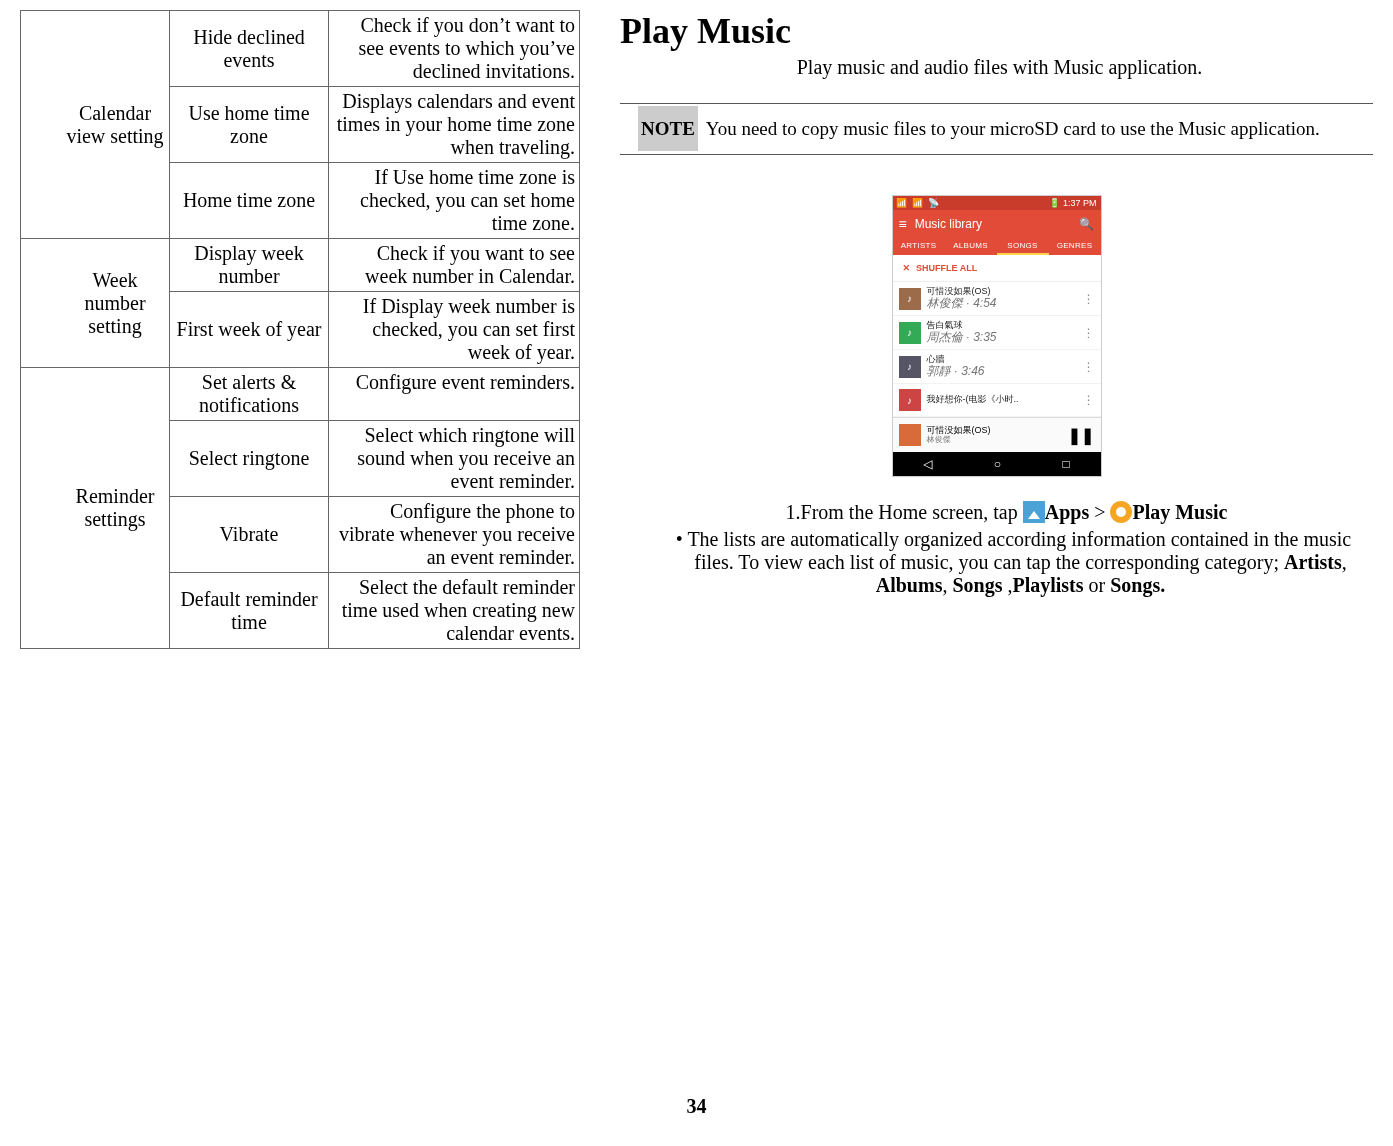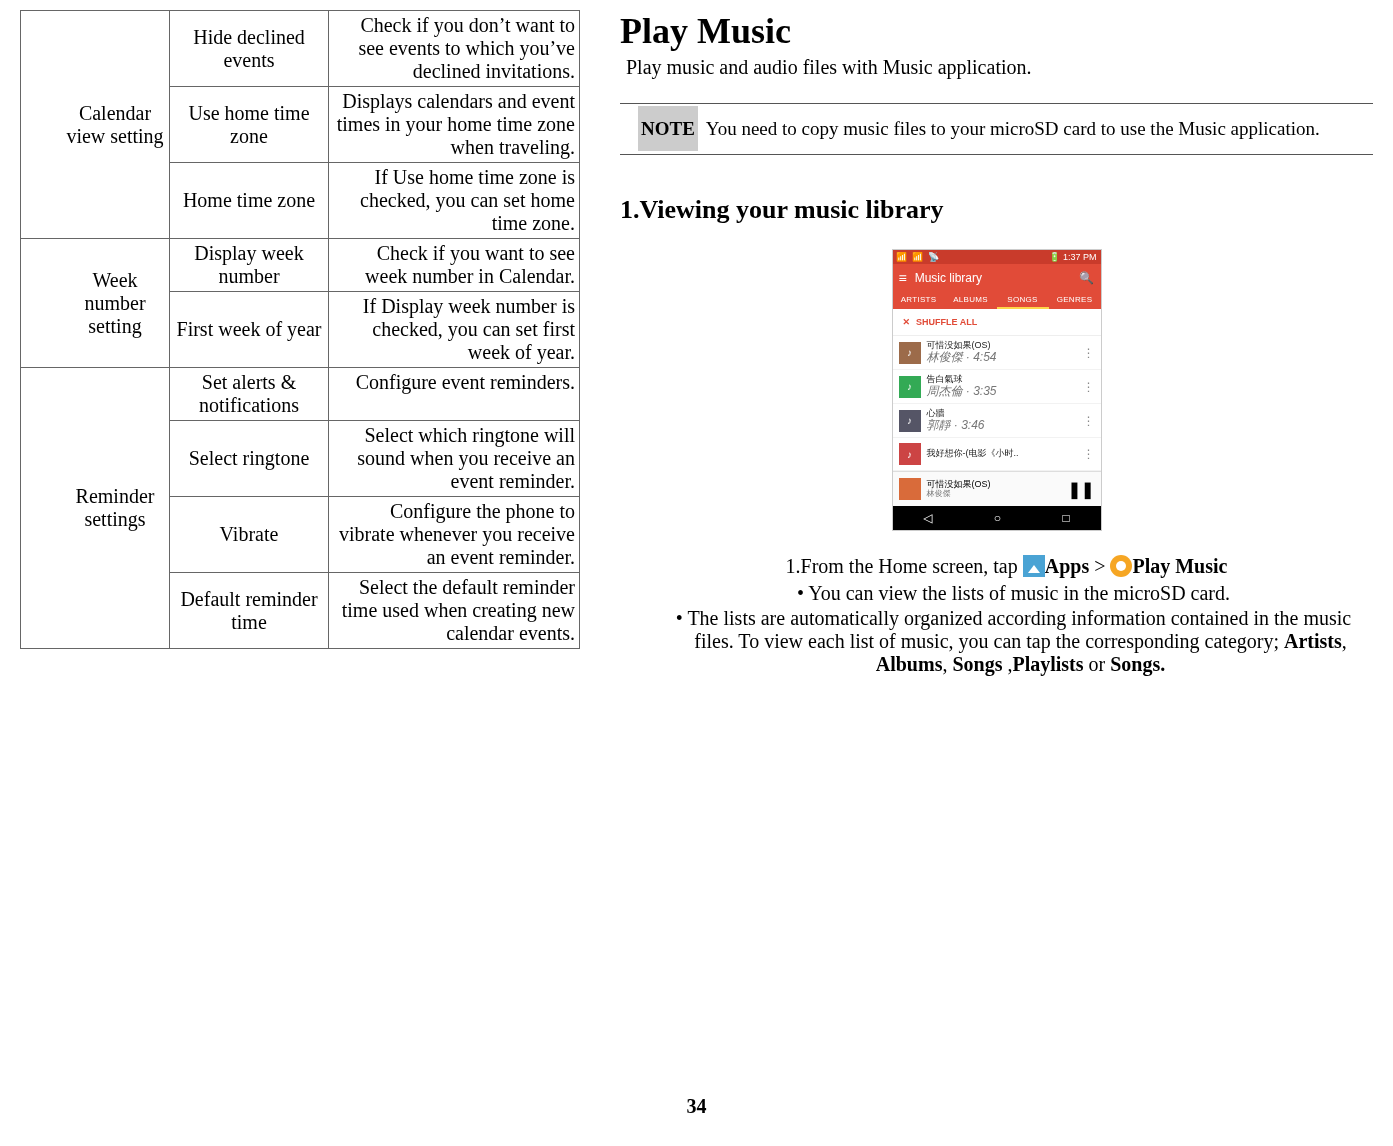--- a/index.html
+++ b/index.html
@@ -50,20 +50,21 @@
 
   
   h1.play-music {
     font-size: 36px;
     font-weight: bold;
     margin: 0 0 4px 0;
   }
   .intro {
     font-size: 20px;
     margin: 0 0 24px 6px;
+    text-align: center;
   }
   .note-block {
     border-top: 1px solid #555;
     border-bottom: 1px solid #555;
     padding: 14px 0 14px 18px;
     margin: 0 0 40px 0;
     font-size: 19px;
   }
   .note-label {
     background: #ccc;
@@ -246,21 +247,20 @@
   </div>
 
   <div class="col right-col">
     <h1 class="play-music">Play Music</h1>
     <p class="intro">Play music and audio files with Music application.</p>
 
     <div class="note-block">
       <span class="note-label">NOTE</span><span>You need to copy music files to your microSD card to use the Music application.</span>
     </div>
 
-    <h2 class="subhead">1.Viewing your music library</h2>
 
     <div class="phone">
       <div class="statusbar">
         <span class="sigs">📶 📶 📡</span>
         <span><span>🔋 </span><span>1:37 PM</span></span>
       </div>
       <div class="appbar">
         <span class="ham">≡</span>
         <span>Music library</span>
         <span class="search">🔍</span>
@@ -319,21 +319,20 @@
         <span>◁</span>
         <span>○</span>
         <span>□</span>
       </div>
     </div>
 
     <div class="steps">
       <div class="step">
         <span>1.From the Home screen, tap  </span><span class="icon-apps"></span><b>Apps</b><span> &gt; </span><span class="icon-play"></span><b>Play Music</b>
       </div>
-      <div class="bullet">• You can view the lists of music in the microSD card.</div>
       <div class="bullet">
         <span>• The lists are automatically organized according information contained in the music files. To view each list of music, you can tap the corresponding category; </span><b>Artists</b><span>, </span><b>Albums</b><span>, </span><b>Songs</b><span> ,</span><b>Playlists</b><span> or </span><b>Songs.</b>
       </div>
     </div>
   </div>
 </div>
 
 <div class="page-num">34</div>
 
 </body></html>

